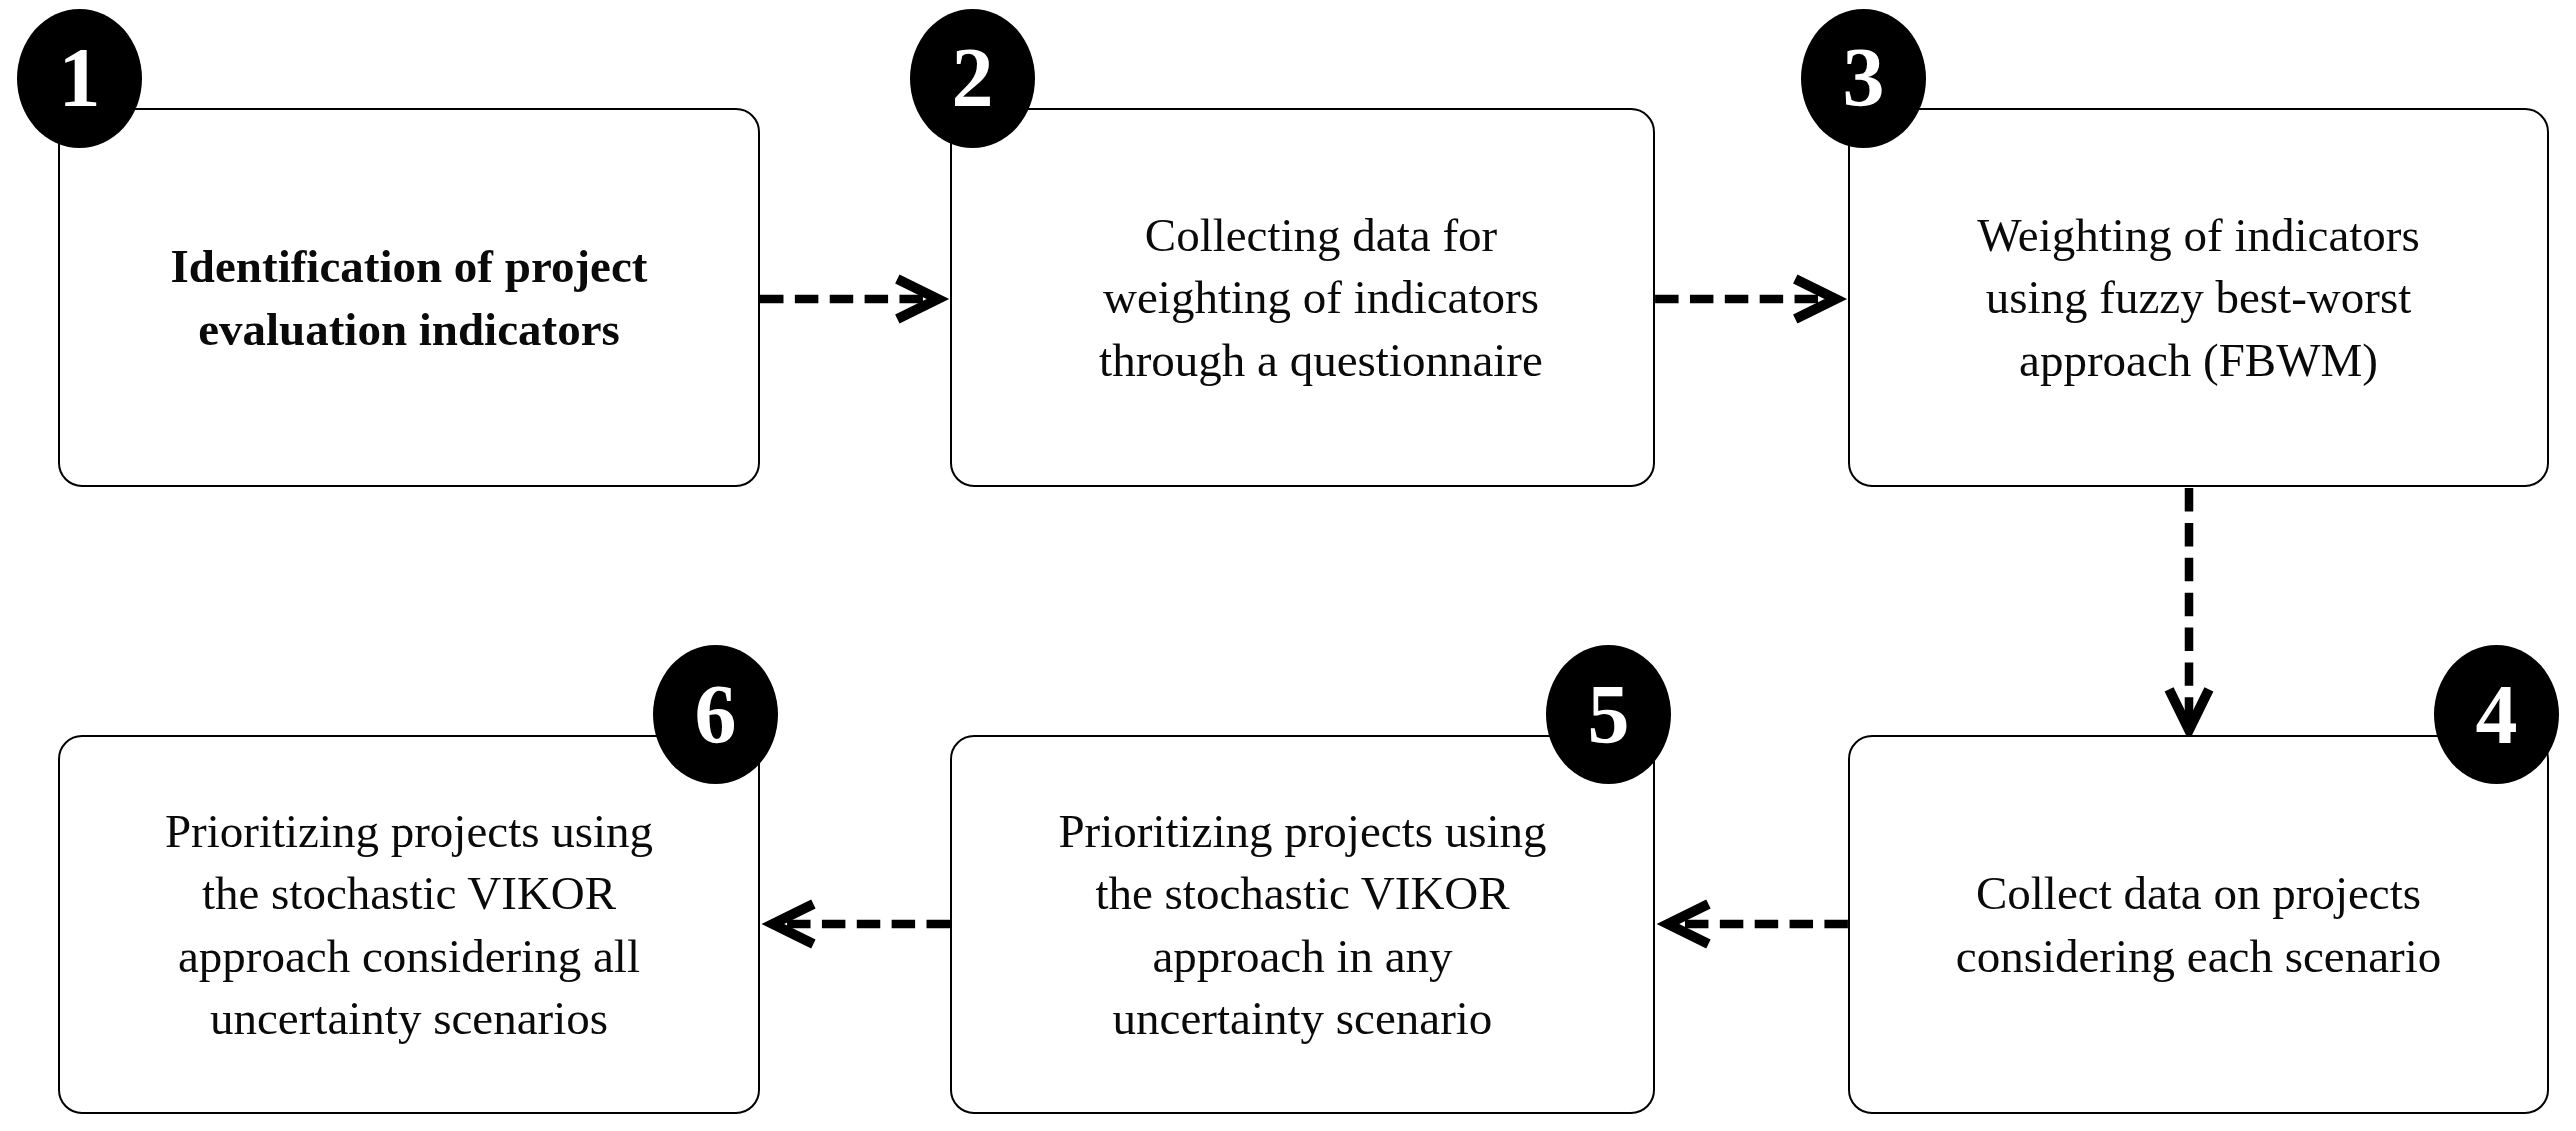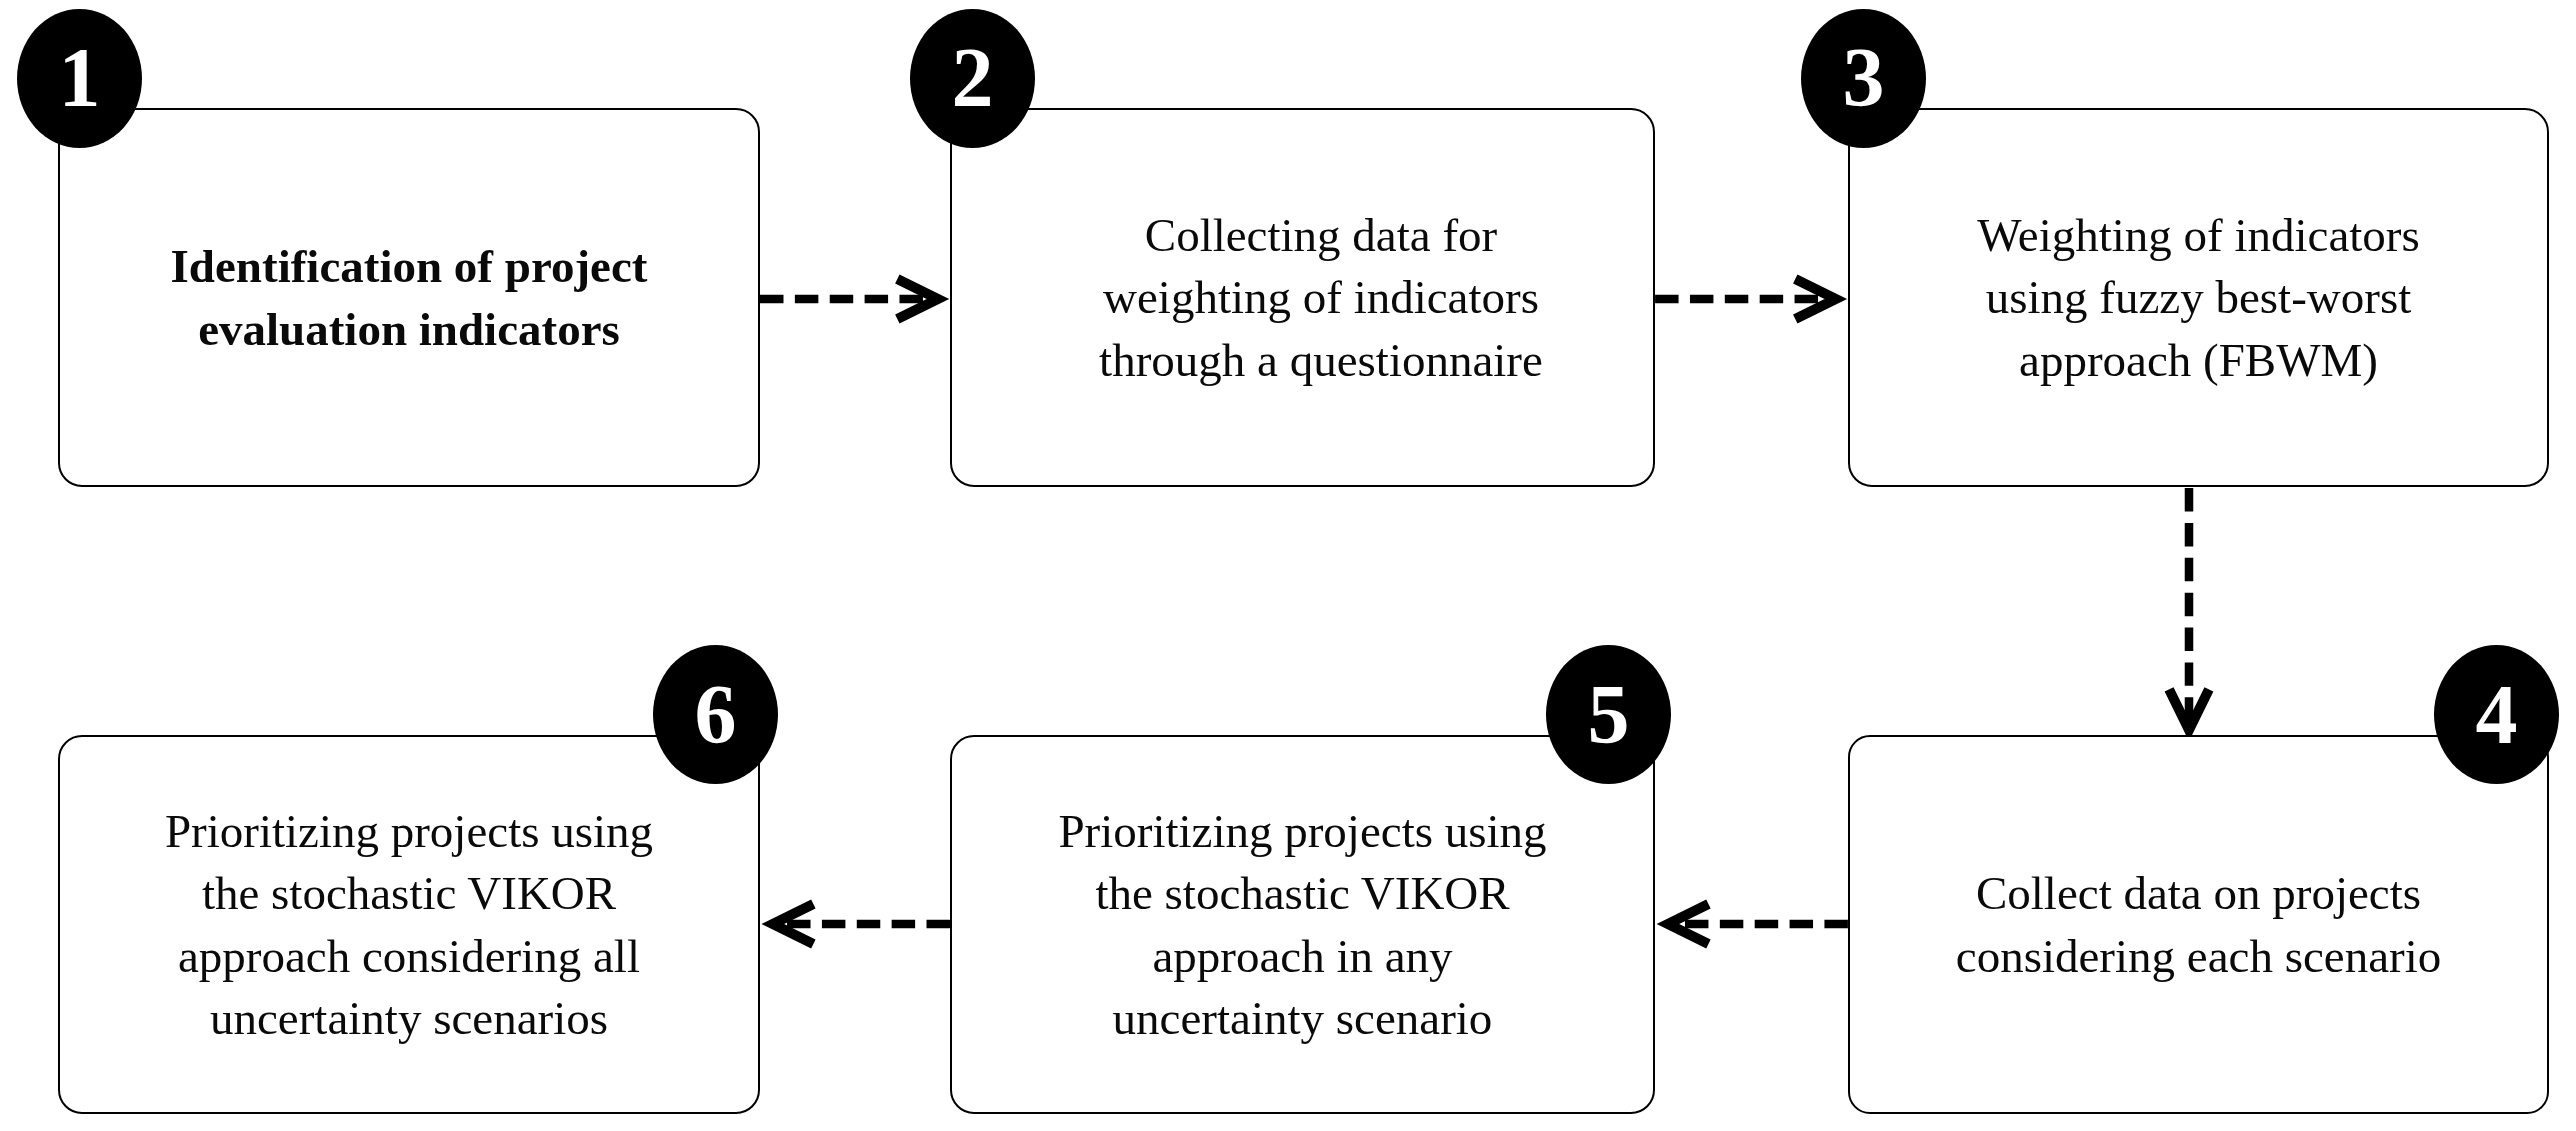--- a/index.html
+++ b/index.html
@@ -65,21 +65,21 @@
     stroke-width: 14;
     fill: none;
     stroke-linejoin: miter;
   }
 
   
   #box-1 { left: 58px;   top: 108px;  width: 702px; height: 379px; font-weight: bold; }
   #box-2 { left: 950px; top: 108px;  width: 705px; height: 379px; padding-left: 37px; }
   #box-3 { left: 1848px; top: 108px;  width: 701px; height: 379px; }
   
-  #box-4 { left: 1848px; top: 735px; width: 701px; height: 379px; border-radius: 22px; }
+  #box-4 { left: 1848px; top: 735px; width: 701px; height: 379px; }
   #box-5 { left: 950px; top: 735px; width: 705px; height: 379px; }
   #box-6 { left: 58px;   top: 735px; width: 702px; height: 379px; }
 
   
   #badge-1 { left: 17px;   top: 8.5px;  }
   #badge-2 { left: 910px; top: 8.5px;  }
   #badge-3 { left: 1801px; top: 8.5px;  }
   #badge-4 { left: 2434px; top: 645px; }
   #badge-5 { left: 1546px; top: 645px; }
   #badge-6 { left: 653px;  top: 645px; }

